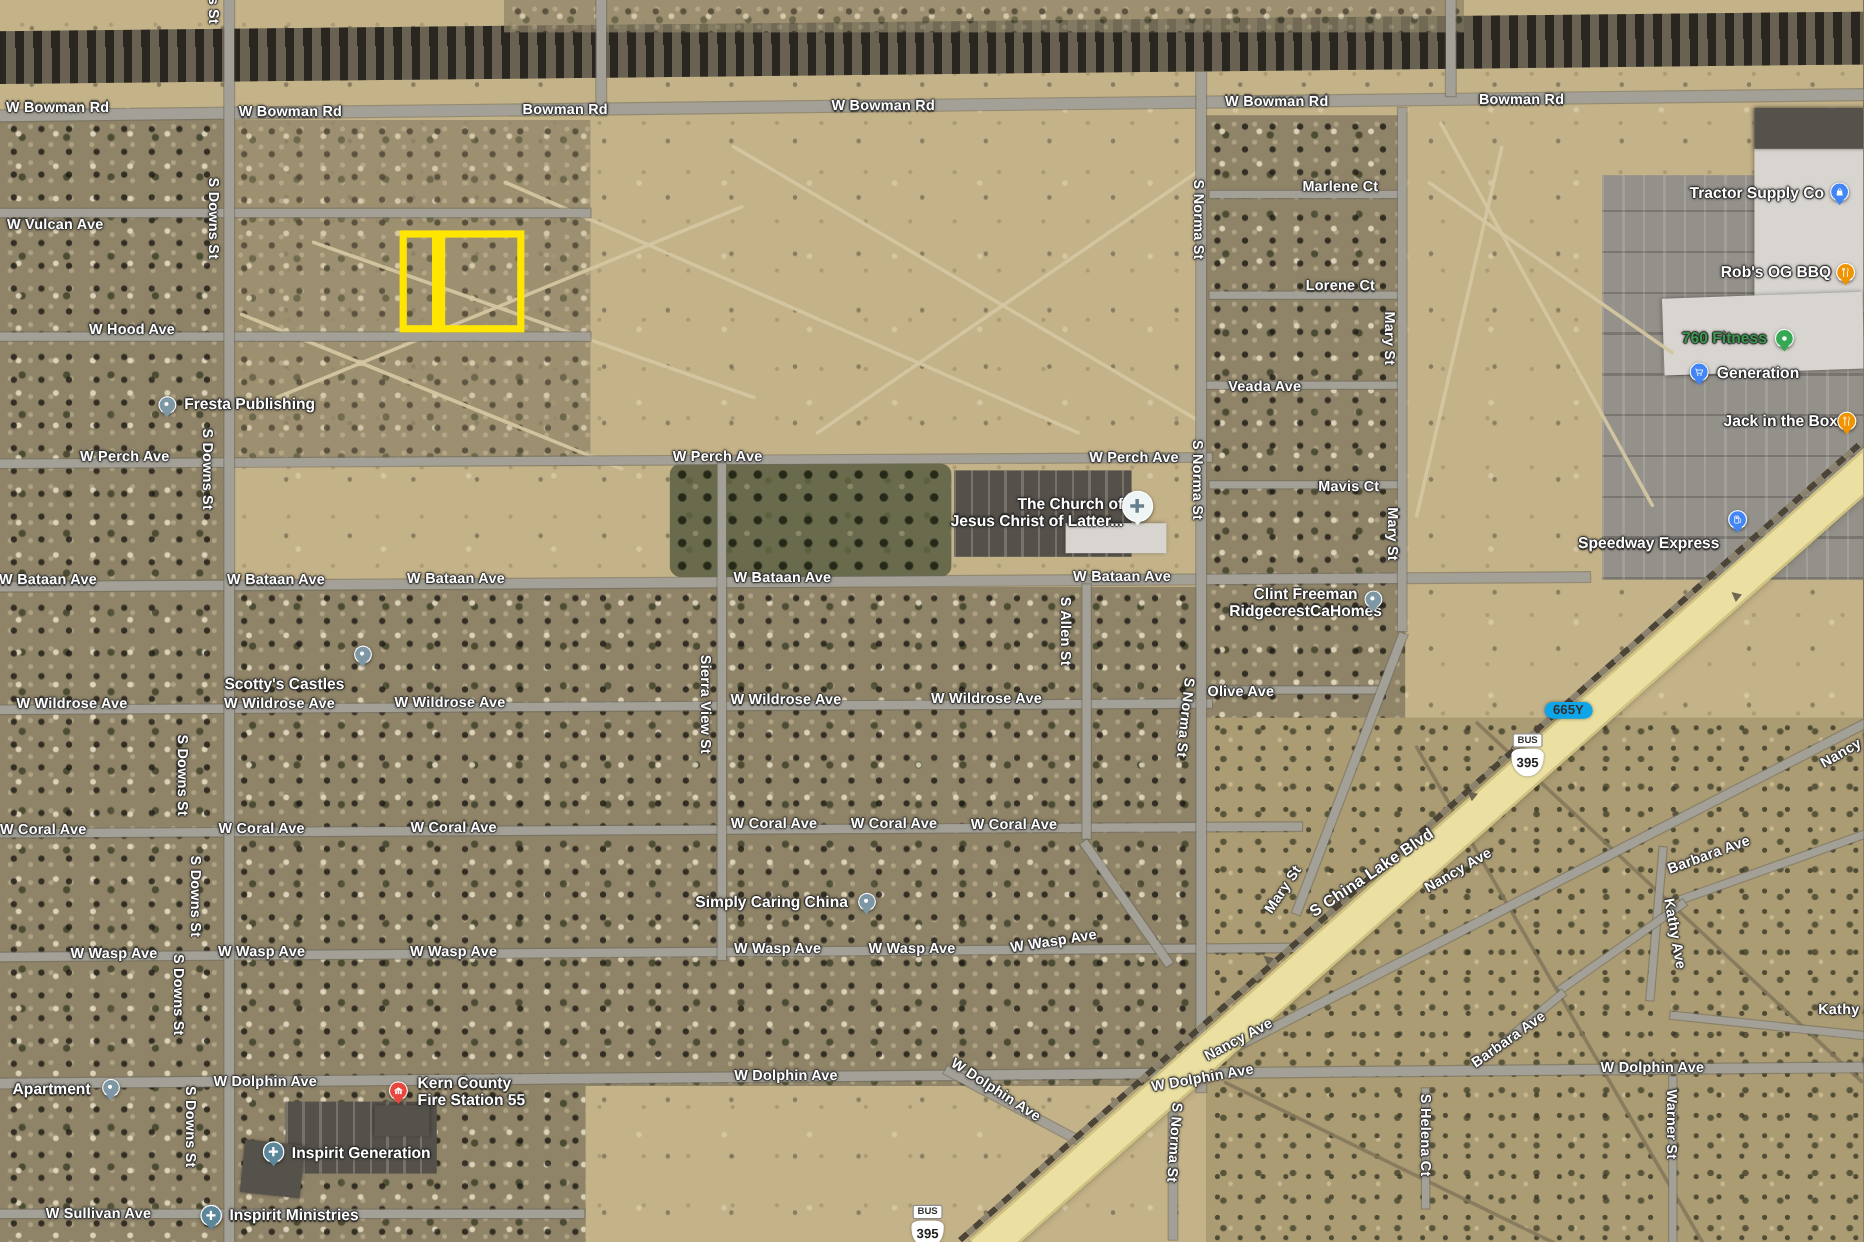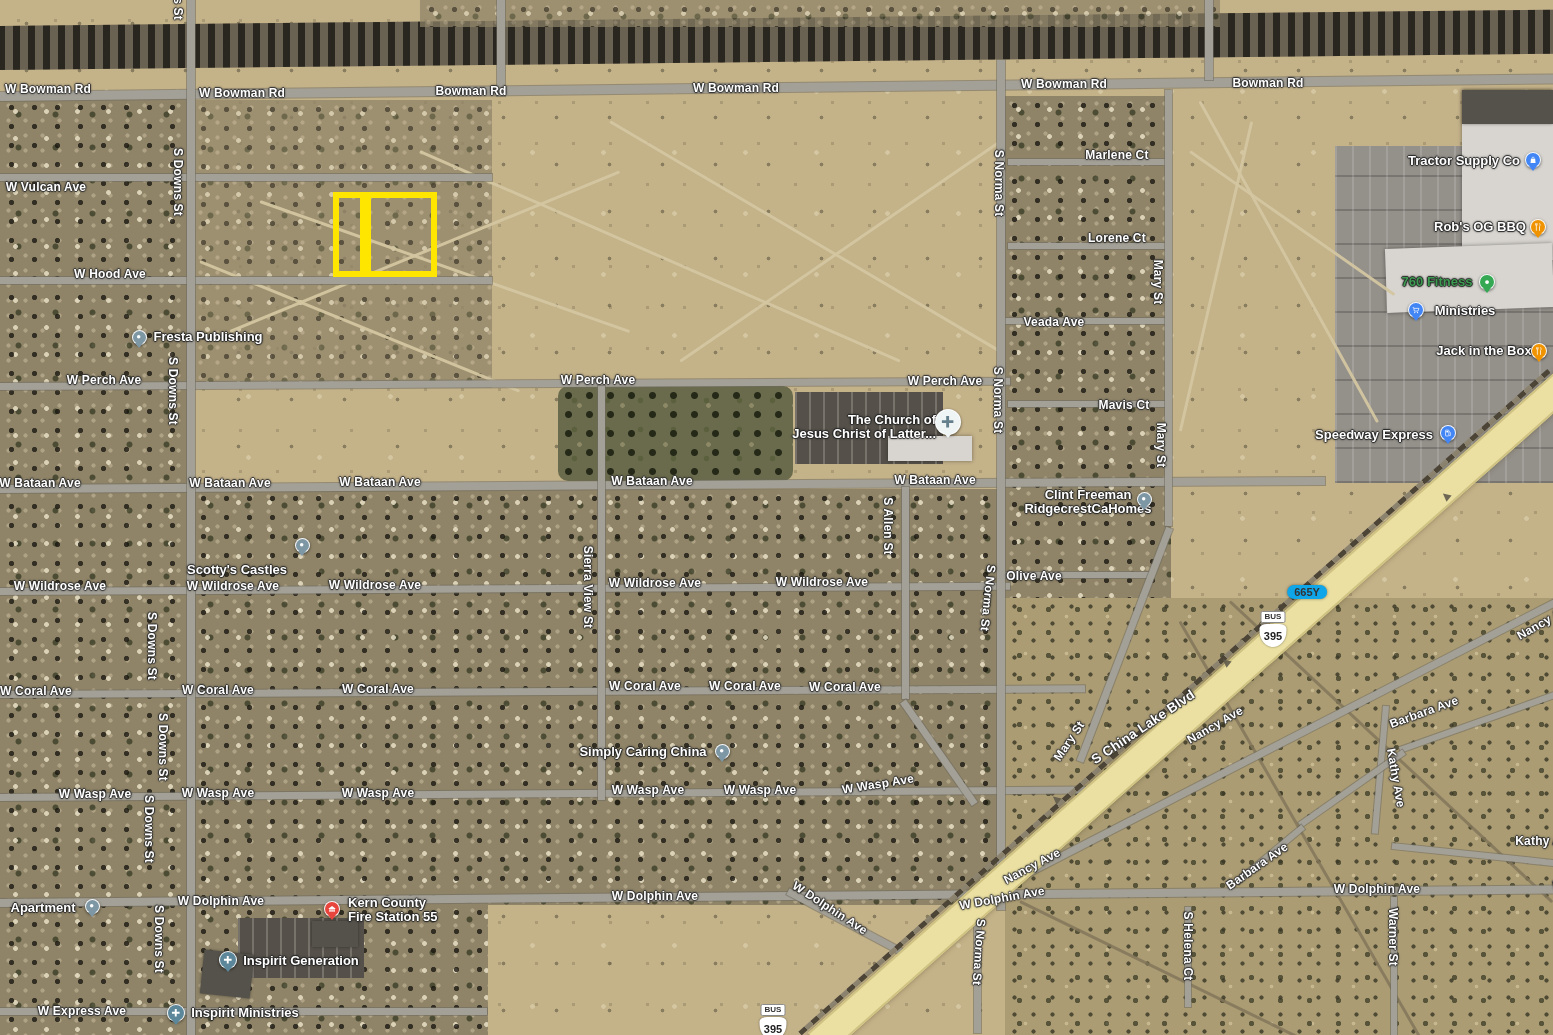--- a/index.html
+++ b/index.html
@@ -233,21 +233,21 @@
       <div class="lbl" style="left: 378px; top: 793px; transform: translate(-50%, -50%) rotate(0deg);">W Wasp Ave</div>
       <div class="lbl" style="left: 648px; top: 790px; transform: translate(-50%, -50%) rotate(0deg);">W Wasp Ave</div>
       <div class="lbl" style="left: 760px; top: 790px; transform: translate(-50%, -50%) rotate(0deg);">W Wasp Ave</div>
       <div class="lbl" style="left: 878px; top: 784px; transform: translate(-50%, -50%) rotate(-9deg);">W Wasp Ave</div>
       <div class="lbl" style="left: 221px; top: 901px; transform: translate(-50%, -50%) rotate(0deg);">W Dolphin Ave</div>
       <div class="lbl" style="left: 655px; top: 896px; transform: translate(-50%, -50%) rotate(0deg);">W Dolphin Ave</div>
       <div class="lbl" style="left: 830px; top: 908px; transform: translate(-50%, -50%) rotate(33deg);">W Dolphin Ave</div>
       <div class="lbl" style="left: 1002px; top: 898px; transform: translate(-50%, -50%) rotate(-10deg);">W Dolphin Ave</div>
       <div class="lbl" style="left: 1377px; top: 889px; transform: translate(-50%, -50%) rotate(0deg);">W Dolphin Ave</div>
       <div class="lbl" style="left: 1596px; top: 886px; transform: translate(-50%, -50%) rotate(0deg);">W Dolphin Ave</div>
-      <div class="lbl" style="left: 82px; top: 1011px; transform: translate(-50%, -50%) rotate(0deg);">W Express Ave</div>
+      <div class="lbl" style="left: 82px; top: 1011px; transform: translate(-50%, -50%) rotate(0deg);">W Sullivan Ave</div>
       <div class="lbl" style="left: 1117px; top: 155px; transform: translate(-50%, -50%) rotate(0deg);">Marlene Ct</div>
       <div class="lbl" style="left: 1117px; top: 238px; transform: translate(-50%, -50%) rotate(0deg);">Lorene Ct</div>
       <div class="lbl" style="left: 1054px; top: 322px; transform: translate(-50%, -50%) rotate(0deg);">Veada Ave</div>
       <div class="lbl" style="left: 1124px; top: 405px; transform: translate(-50%, -50%) rotate(0deg);">Mavis Ct</div>
       <div class="lbl" style="left: 1034px; top: 576px; transform: translate(-50%, -50%) rotate(0deg);">Olive Ave</div>
       <div class="lbl" style="left: 178px; top: -14px; transform: translate(-50%, -50%) rotate(90deg);">S Downs St</div>
       <div class="lbl" style="left: 178px; top: 182px; transform: translate(-50%, -50%) rotate(90deg);">S Downs St</div>
       <div class="lbl" style="left: 173px; top: 391px; transform: translate(-50%, -50%) rotate(90deg);">S Downs St</div>
       <div class="lbl" style="left: 152px; top: 646px; transform: translate(-50%, -50%) rotate(90deg);">S Downs St</div>
       <div class="lbl" style="left: 163px; top: 747px; transform: translate(-50%, -50%) rotate(90deg);">S Downs St</div>
@@ -360,39 +360,39 @@
         </svg>
         <div class="tail" style="border-top: 5px solid rgb(240, 147, 0);"></div>
       </div>
       <div class="poi-lbl" style="left: 1437px; top: 282px; transform: translate(-50%, -50%); text-align: center; color: rgb(60, 155, 81);">760 Fitness</div>
       <div class="pin" style="left: 1479px; top: 274px; width: 16px; height: 16px; background: rgb(52, 168, 83);">
         <svg viewBox="0 0 24 24">
           <circle cx="12" cy="12" r="4.5" fill="#fff"></circle>
         </svg>
         <div class="tail" style="border-top: 5px solid rgb(52, 168, 83);"></div>
       </div>
-      <div class="poi-lbl" style="left: 1465px; top: 311px; transform: translate(-50%, -50%); text-align: center;">Ministries</div>
+      <div class="poi-lbl" style="left: 1465px; top: 311px; transform: translate(-50%, -50%); text-align: center;">Generation</div>
       <div class="pin" style="left: 1408px; top: 302px; width: 16px; height: 16px; background: rgb(66, 133, 244);">
         <svg viewBox="0 0 24 24">
           <path d="M4 6h2.2l1.8 8.5h8.6L19 8H7.4" stroke="#fff" stroke-width="1.7" fill="none"></path>
           <circle cx="9" cy="18" r="1.6" fill="#fff"></circle>
           <circle cx="15.5" cy="18" r="1.6" fill="#fff"></circle>
         </svg>
         <div class="tail" style="border-top: 5px solid rgb(66, 133, 244);"></div>
       </div>
       <div class="poi-lbl" style="left: 1484px; top: 351px; transform: translate(-50%, -50%); text-align: center;">Jack in the Box</div>
       <div class="pin" style="left: 1531px; top: 343px; width: 16px; height: 16px; background: rgb(240, 147, 0);">
         <svg viewBox="0 0 24 24">
           <path d="M8 3v5M6 3v5M10 3v5" stroke="#fff" stroke-width="1.5"></path>
           <path d="M8 7v14" stroke="#fff" stroke-width="1.8"></path>
           <path d="M15.5 3c1.8 1.8 1.8 5.5 0 8V21" stroke="#fff" stroke-width="1.8" fill="none"></path>
         </svg>
         <div class="tail" style="border-top: 5px solid rgb(240, 147, 0);"></div>
       </div>
-      <div class="poi-lbl" style="left: 1374px; top: 435px; transform: translate(-50%, -50%); text-align: center;">Speedway Express</div>
+      <div class="poi-lbl" style="left: 1374px; top: 453px; transform: translate(-50%, -50%); text-align: center;">Speedway Express</div>
       <div class="pin" style="left: 1440px; top: 425px; width: 16px; height: 16px; background: rgb(66, 133, 244);">
         <svg viewBox="0 0 24 24">
           <rect x="6" y="5" width="8" height="14" rx="1.2" stroke="#fff" stroke-width="1.6" fill="none"></rect>
           <rect x="8" y="7" width="4" height="3.5" fill="#fff"></rect>
           <path d="M14 9h2l2 2.5V17a1.4 1.4 0 0 1-2.8 0" stroke="#fff" stroke-width="1.4" fill="none"></path>
         </svg>
         <div class="tail" style="border-top: 5px solid rgb(66, 133, 244);"></div>
       </div>
     </div>
   <div class="layer" id="shield-layer">

